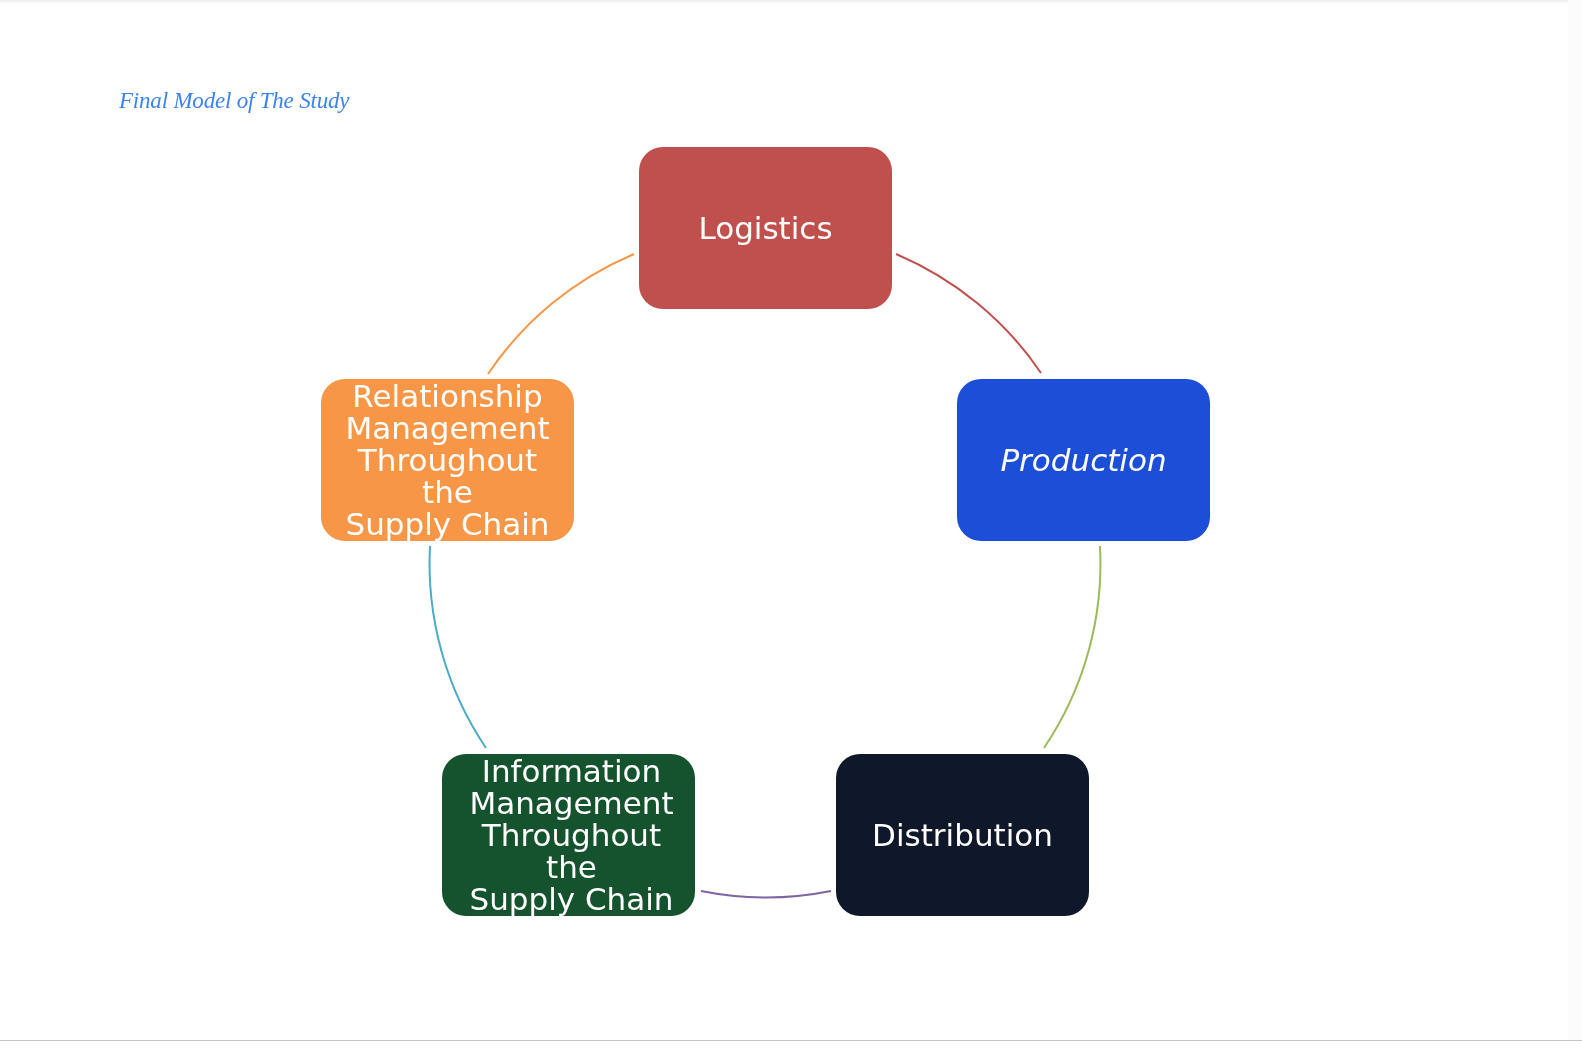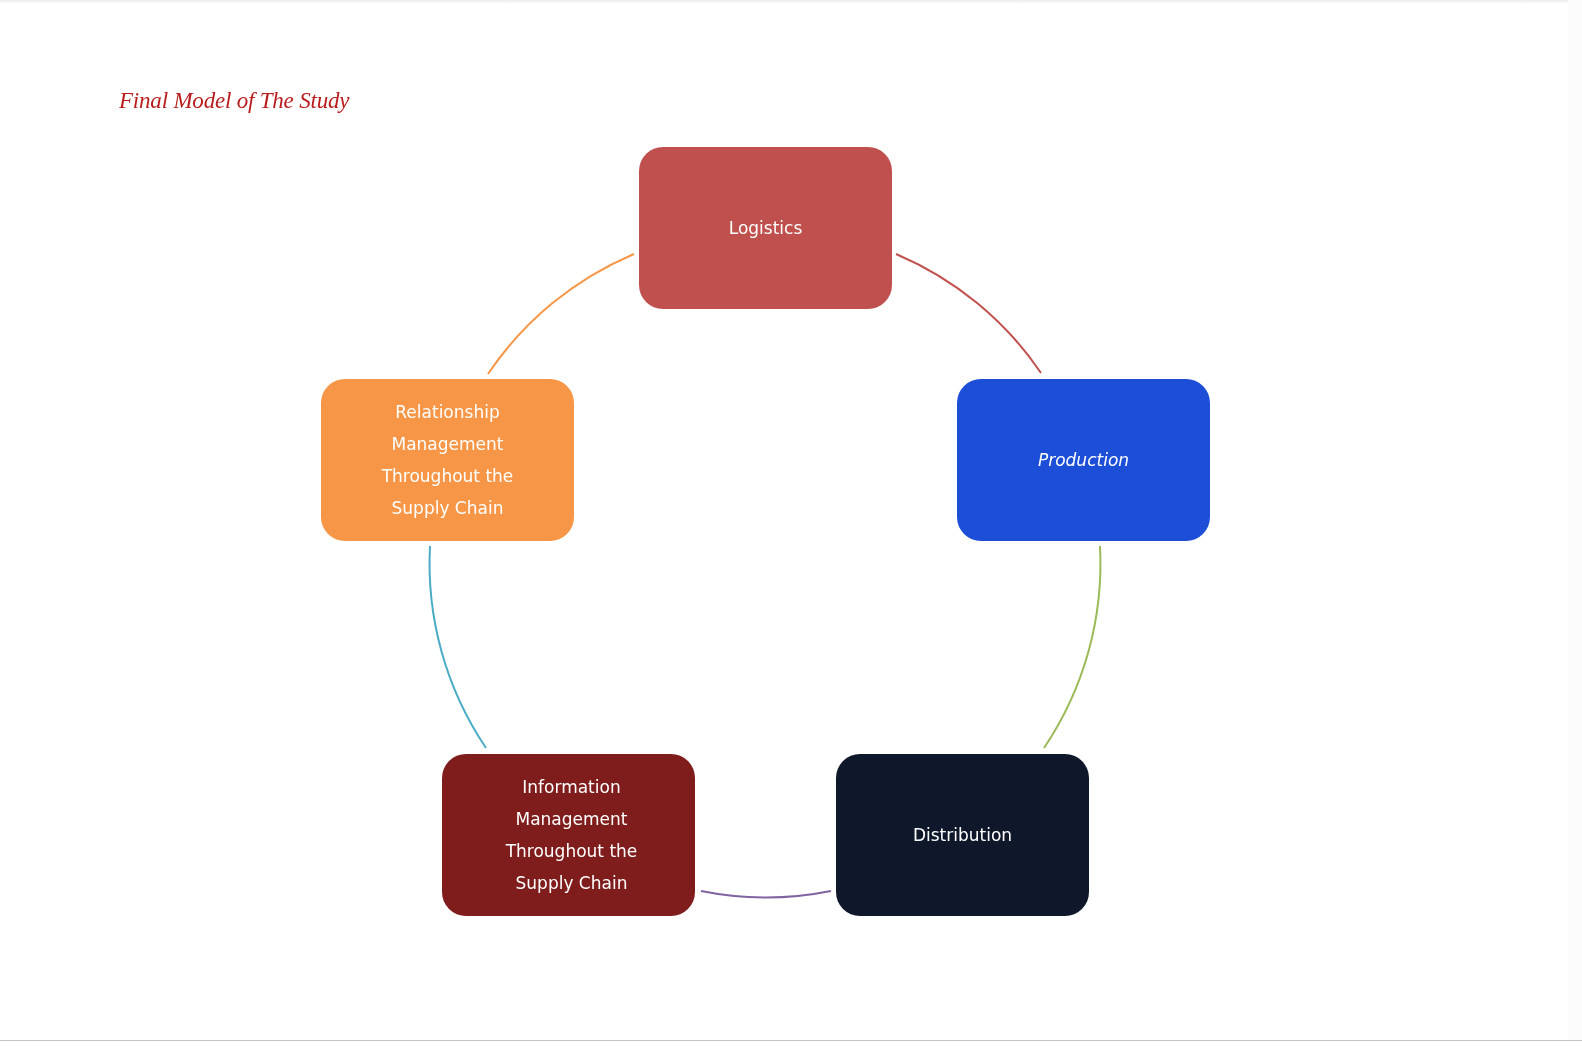--- a/index.html
+++ b/index.html
@@ -32,21 +32,21 @@
     border-top: 1px solid #c4c4c4;
     background: #ffffff;
   }
   .caption {
     position: absolute;
     left: 119px;
     top: 88px;
     font-family: "Liberation Serif", "DejaVu Serif", serif;
     font-style: italic;
     font-size: 23px;
-    color: #b91c1c;
+    color: #3b82f6;
     letter-spacing: -0.2px;
     white-space: nowrap;
   }
   svg.connectors {
     position: absolute;
     left: 0; top: 0;
     width: 1582px;
     height: 1051px;
     pointer-events: none;
   }
@@ -54,21 +54,21 @@
     position: absolute;
     width: 253px;
     height: 162px;
     border-radius: 24px;
     display: flex;
     align-items: center;
     justify-content: center;
     text-align: center;
     color: #ffffff;
     font-family: "DejaVu Sans", "Liberation Sans", sans-serif;
-    font-size: 17px;
+    font-size: 31px;
     line-height: 32px;
     box-sizing: border-box;
     padding: 0 14px;
     cursor: default;
   }
   .node span {
     display: block;
     white-space: pre-line;
   }
   #node-0 { left: 639px; top: 147px; }
@@ -95,21 +95,21 @@
 
 <div class="node" id="node-0" style="background: rgb(192, 80, 77);">
   <span>Logistics</span>
 </div>
 <div class="node" id="node-1" style="background: #1d4ed8; font-style: italic;">
   <span>Production</span>
 </div>
 <div class="node" id="node-2" style="background: #0f172a;">
   <span>Distribution</span>
 </div>
-<div class="node" id="node-3" style="background: #7f1d1d; padding-left: 20px;">
+<div class="node" id="node-3" style="background: #14532d; padding-left: 20px;">
   <span>Information
 Management
 Throughout the
 Supply Chain</span>
 </div>
 <div class="node" id="node-4" style="background: rgb(247, 150, 70); justify-content: center;">
   <span>Relationship
 Management
 Throughout the
 Supply Chain</span>

